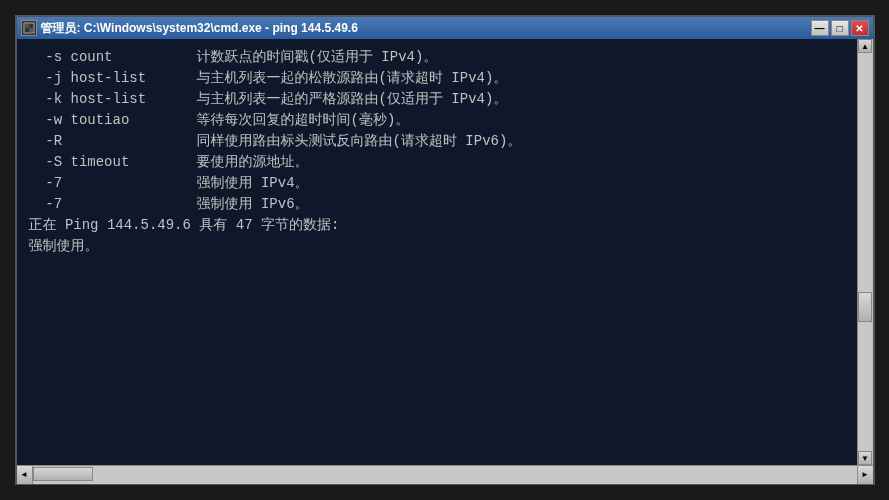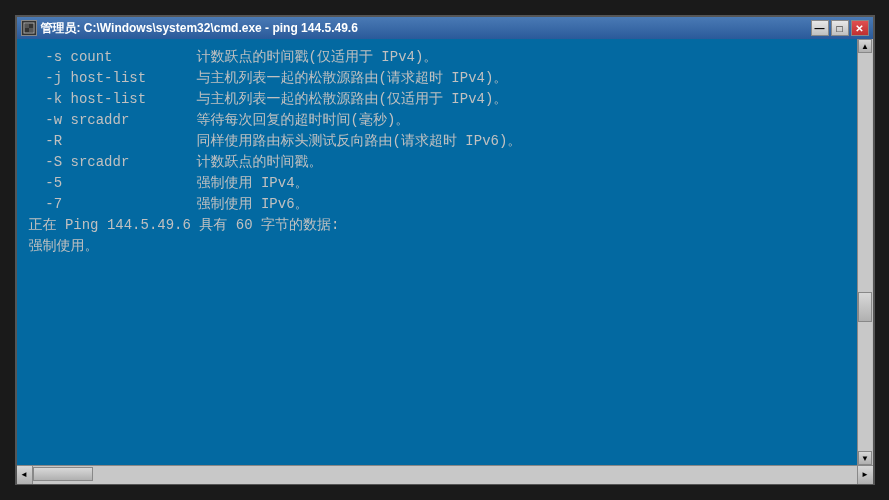--- a/index.html
+++ b/index.html
@@ -90,21 +90,21 @@
       background: linear-gradient(to bottom, #e8e8e8, #c0c0c0);
     }
 
     .tb-btn-close {
       background: linear-gradient(to bottom, #e05050, #c03030);
       color: white;
     }
 
     .console-area {
       flex: 1;
-      background: #0369a1;
+      background: #0f172a;
       color: #c0c0c0;
       font-family: 'Courier New', Courier, monospace;
       font-size: 14px;
       padding: 8px 12px;
       overflow: hidden;
       position: relative;
     }
 
     .console-line {
       line-height: 1.5;
@@ -224,30 +224,30 @@
       <div class="tb-btn tb-btn-minimize">—</div>
       <div class="tb-btn tb-btn-maximize">□</div>
       <div class="tb-btn tb-btn-close">✕</div>
     </div>
   </div>
 
   <div style="flex:1; display:flex; overflow:hidden; position:relative;">
     <div class="console-area" id="console-lines" style="flex:1; padding-right: 20px;">
     <div class="console-line">  -s count          计数跃点的时间戳(仅适用于 IPv4)。</div>
         <div class="console-line">  -j host-list      与主机列表一起的松散源路由(请求超时 IPv4)。</div>
-        <div class="console-line">  -k host-list      与主机列表一起的松散源路由(仅适用于 IPv4)。</div>
-        <div class="console-line">  -w srcaddr        等待每次回复的超时时间(毫秒)。</div>
+        <div class="console-line">  -k host-list      与主机列表一起的严格源路由(仅适用于 IPv4)。</div>
+        <div class="console-line">  -w toutiao        等待每次回复的超时时间(毫秒)。</div>
         <div class="console-line">  -R                同样使用路由标头测试反向路由(请求超时 IPv6)。</div>
-        <div class="console-line">  -S srcaddr        计数跃点的时间戳。</div>
-        <div class="console-line">  -5                强制使用 IPv4。</div>
+        <div class="console-line">  -S timeout        要使用的源地址。</div>
+        <div class="console-line">  -7                强制使用 IPv4。</div>
         <div class="console-line">  -7                强制使用 IPv6。</div>
         <div class="console-line"></div>
         <div class="console-line"></div>
         <div class="console-line"></div>
-        <div class="console-line">正在 Ping 144.5.49.6 具有 60 字节的数据:</div>
+        <div class="console-line">正在 Ping 144.5.49.6 具有 47 字节的数据:</div>
         <div class="console-line">强制使用。</div>
       </div>
 
     <div class="scrollbar-right">
       <div class="scroll-arrow">▲</div>
       <div class="scroll-track">
         <div class="scroll-thumb"></div>
       </div>
       <div class="scroll-arrow">▼</div>
     </div>

